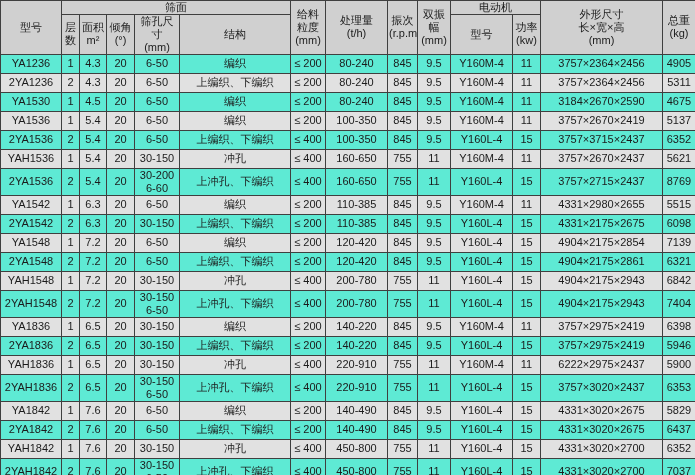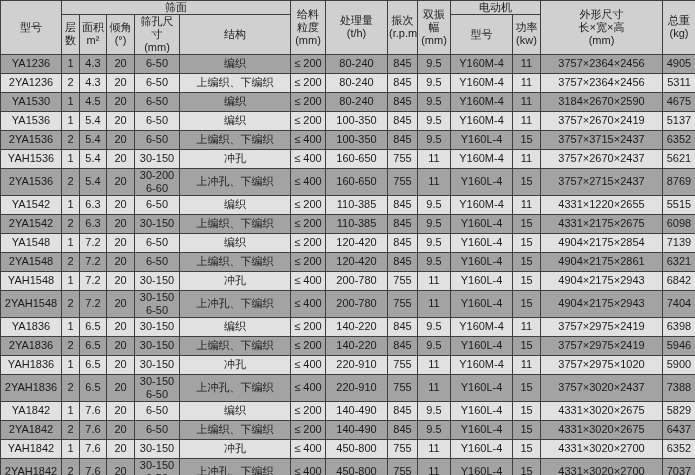--- a/index.html
+++ b/index.html
@@ -31,21 +31,21 @@
     color: #1b1b1b;
     white-space: pre-line;
     line-height: 1.18;
     overflow: hidden;
   }
   thead th {
     background: #d0d0d0;
   }
   thead tr.h1 th { height: 13px; }
   thead tr.h2 th { height: 25px; }
-  tbody tr { background: #a3a3a3; }
+  tbody tr { background: #5eead4; }
   tbody tr:nth-child(even) { background: #e1e1e1; }
   tbody td { height: 18px; }
 </style>
 </head>
 <body>
 
 <div class="page">
   <table class="spec">
     <colgroup>
       <col style="width:61px">
@@ -218,21 +218,21 @@
           <td>6.3</td>
           <td>20</td>
           <td>6-50</td>
           <td>编织</td>
           <td>≤ 200</td>
           <td>110-385</td>
           <td>845</td>
           <td>9.5</td>
           <td>Y160M-4</td>
           <td>11</td>
-          <td>4331×1220×2655</td>
+          <td>4331×2980×2655</td>
           <td>5515</td>
         </tr>
         <tr>
           <td>2YA1542</td>
           <td>2</td>
           <td>6.3</td>
           <td>20</td>
           <td>30-150</td>
           <td>上编织、下编织</td>
           <td>≤ 200</td>
@@ -347,39 +347,39 @@
           <td>6.5</td>
           <td>20</td>
           <td>30-150</td>
           <td>冲孔</td>
           <td>≤ 400</td>
           <td>220-910</td>
           <td>755</td>
           <td>11</td>
           <td>Y160M-4</td>
           <td>11</td>
-          <td>3757×2975×1020</td>
+          <td>6222×2975×2437</td>
           <td>5900</td>
         </tr>
         <tr>
           <td>2YAH1836</td>
           <td>2</td>
           <td>6.5</td>
           <td>20</td>
           <td>30-150
 6-50</td>
           <td>上冲孔、下编织</td>
           <td>≤ 400</td>
           <td>220-910</td>
           <td>755</td>
           <td>11</td>
           <td>Y160L-4</td>
           <td>15</td>
           <td>3757×3020×2437</td>
-          <td>7388</td>
+          <td>6353</td>
         </tr>
         <tr>
           <td>YA1842</td>
           <td>1</td>
           <td>7.6</td>
           <td>20</td>
           <td>6-50</td>
           <td>编织</td>
           <td>≤ 200</td>
           <td>140-490</td>

